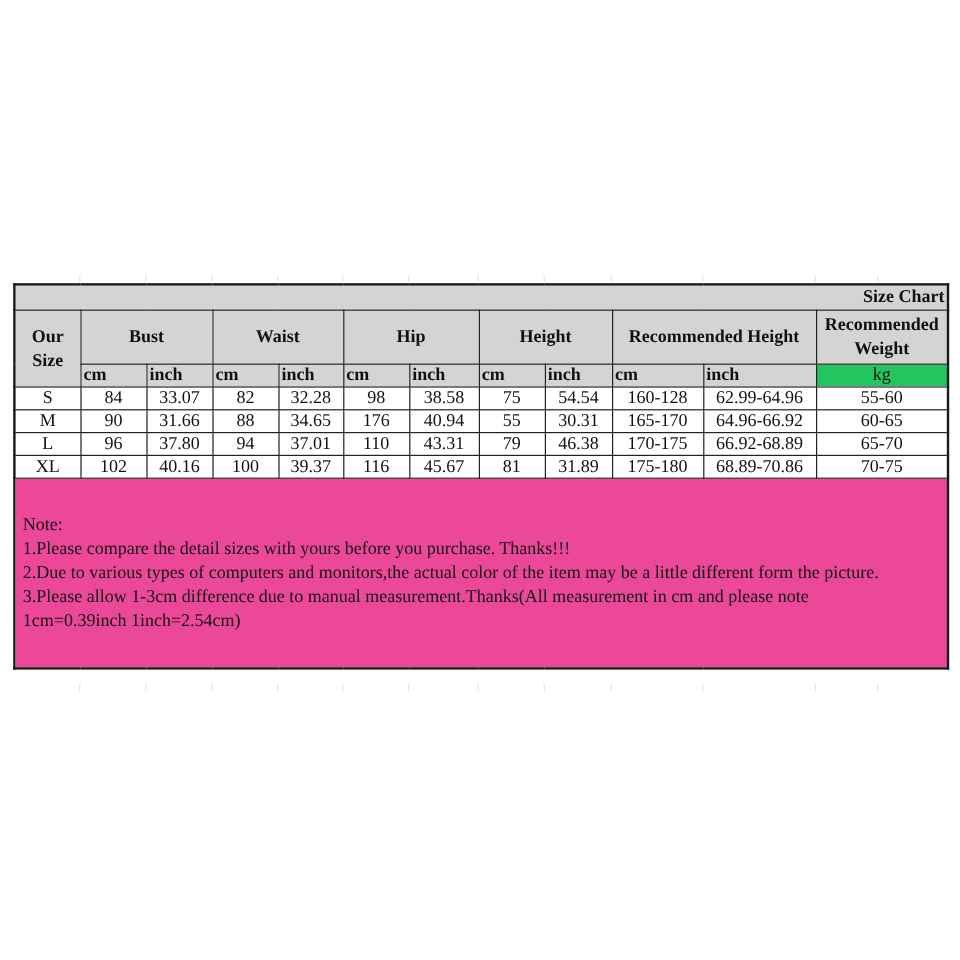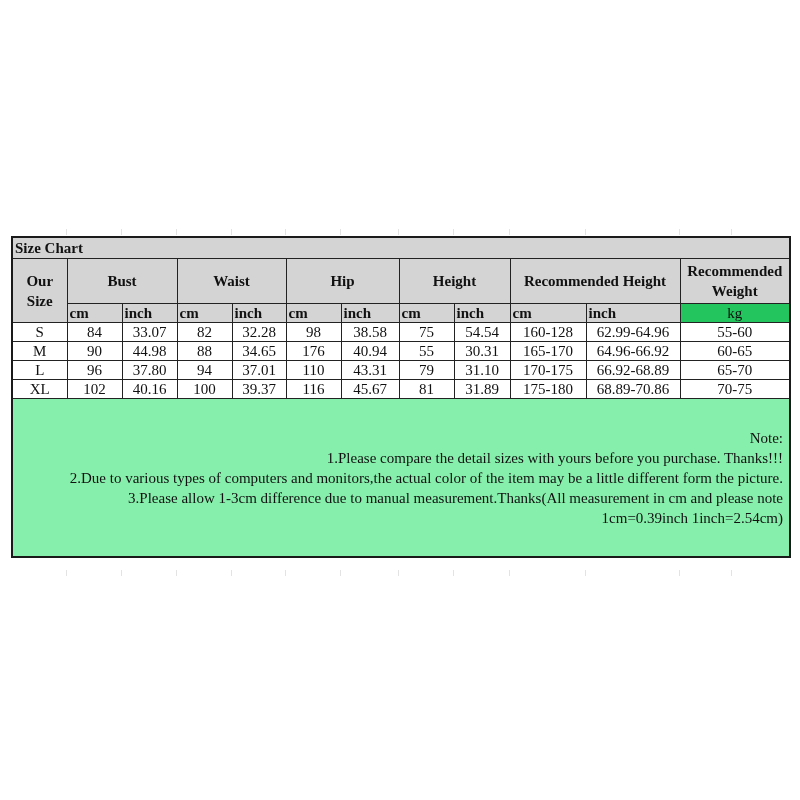--- a/index.html
+++ b/index.html
@@ -1,27 +1,27 @@
 <!DOCTYPE html>
 <html><head>
 <meta charset="utf-8">
 <style>
   html, body { margin:0; padding:0; background:#ffffff; }
   body { width:800px; height:800px; position:relative; overflow:hidden; font-family:"Liberation Serif", serif; }
   .sheet-ticks { position:absolute; left:11px; width:778px; height:6px; }
   .sheet-ticks span { position:absolute; top:0; width:1px; height:6px; background:#e3e3e3; }
   table.size-chart { position:absolute; left:11px; top:236px; width:778px; border-collapse:collapse; table-layout:fixed; border:2px solid #1a1a1a; }
   table.size-chart td { border:1px solid #222; padding:0 2px; font-size:15px; color:#111; line-height:18px; height:18px; overflow:hidden; white-space:nowrap; }
-  .title-cell { background:#d4d4d4; text-align:left; font-weight:bold; font-size:15px; height:20px !important; }
+  .title-cell { background:#d4d4d4; text-align:right; font-weight:bold; font-size:15px; height:20px !important; }
   .hdr { background:#d4d4d4; text-align:center; font-weight:bold; font-size:15px; }
   .hdr-tall { height:44px !important; white-space:normal !important; line-height:20px !important; }
   .unit { background:#d4d4d4; text-align:left; font-size:15px;font-weight:bold; }
   .unit-c { background:#22c55e; text-align:center; font-size:15px; }
   .val { text-align:center; background:#fff; }
-  .note-cell { height:157px !important; text-align:right; color:#cc1f1f; font-size:15px; line-height:20px !important; white-space:normal !important; vertical-align:middle; background:#86efac; }
+  .note-cell { height:157px !important; text-align:left; color:#cc1f1f; font-size:15px; line-height:20px !important; white-space:normal !important; vertical-align:middle; background:#ec4899; }
   .note-cell div { padding:0 4px; }
 </style>
 </head>
 <body>
 
 <div class="sheet-ticks" style="top:229px;">
   <span style="left:55px"></span>
     <span style="left:110px"></span>
     <span style="left:165px"></span>
     <span style="left:220px"></span>
@@ -87,41 +87,41 @@
     <td class="val">38.58</td>
     <td class="val">75</td>
     <td class="val">54.54</td>
     <td class="val">160-128</td>
     <td class="val">62.99-64.96</td>
     <td class="val">55-60</td>
   </tr>
   <tr>
     <td class="val">M</td>
     <td class="val">90</td>
-    <td class="val">44.98</td>
+    <td class="val">31.66</td>
     <td class="val">88</td>
     <td class="val">34.65</td>
     <td class="val">176</td>
     <td class="val">40.94</td>
     <td class="val">55</td>
     <td class="val">30.31</td>
     <td class="val">165-170</td>
     <td class="val">64.96-66.92</td>
     <td class="val">60-65</td>
   </tr>
   <tr>
     <td class="val">L</td>
     <td class="val">96</td>
     <td class="val">37.80</td>
     <td class="val">94</td>
     <td class="val">37.01</td>
     <td class="val">110</td>
     <td class="val">43.31</td>
     <td class="val">79</td>
-    <td class="val">31.10</td>
+    <td class="val">46.38</td>
     <td class="val">170-175</td>
     <td class="val">66.92-68.89</td>
     <td class="val">65-70</td>
   </tr>
   <tr>
     <td class="val">XL</td>
     <td class="val">102</td>
     <td class="val">40.16</td>
     <td class="val">100</td>
     <td class="val">39.37</td>

